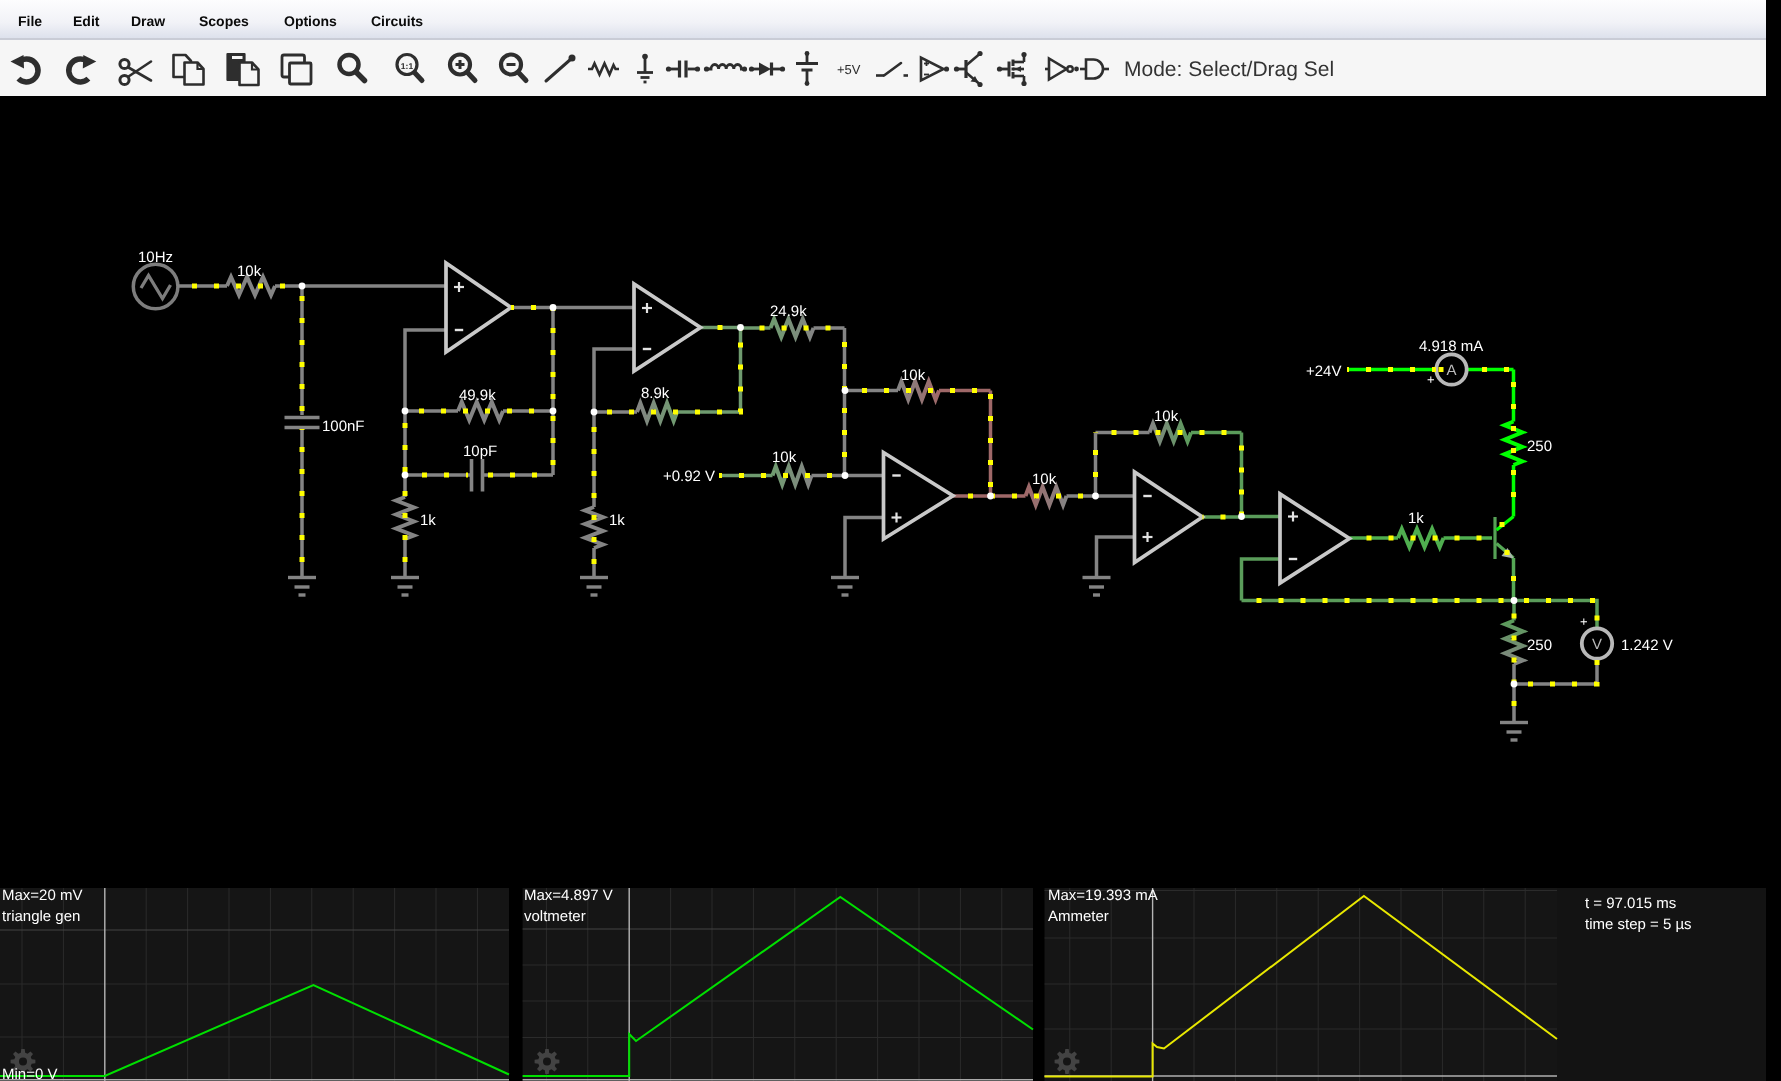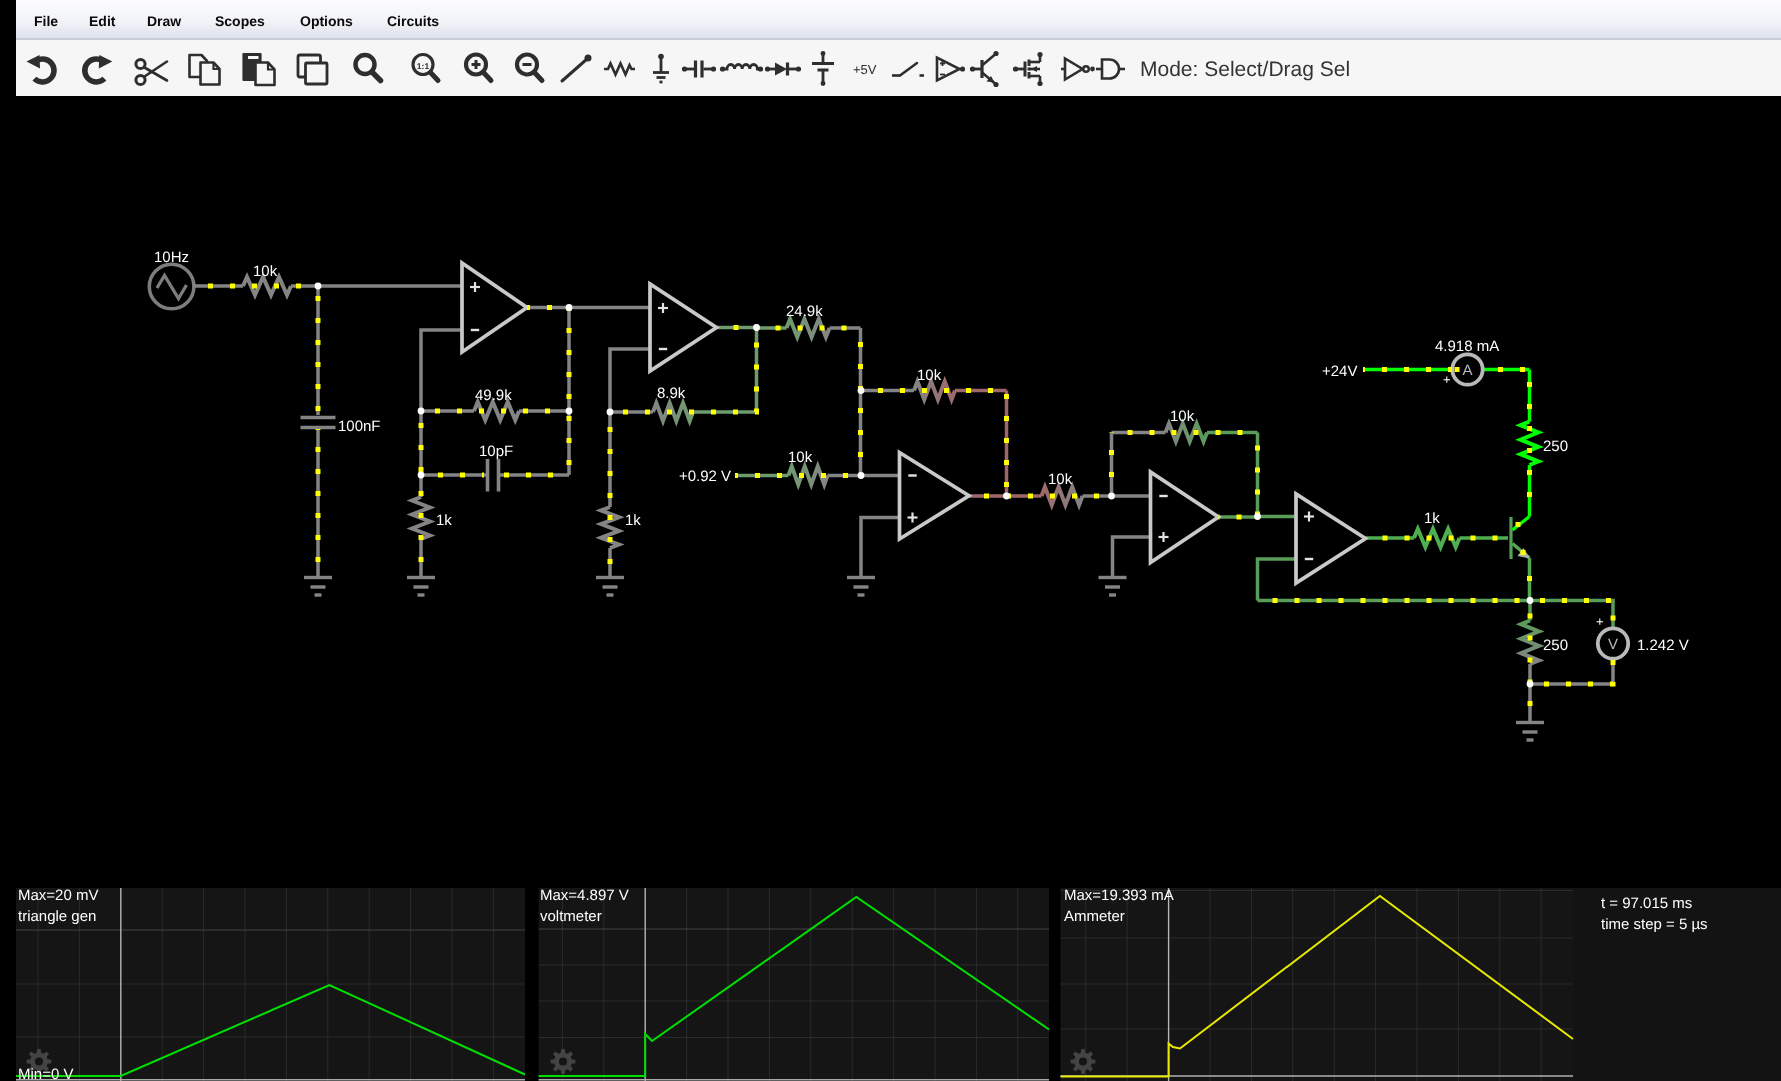--- a/index.html
+++ b/index.html
@@ -1,15 +1,15 @@
 <!DOCTYPE html>
 <html><head><meta charset="utf-8"><title>circuit</title>
 <style>
 html,body{margin:0;padding:0;background:#000;}
-#app{position:relative;width:1766px;height:1081px;overflow:hidden;font-family:"Liberation Sans",sans-serif;will-change:transform;margin-left:16px;}
+#app{position:relative;width:1766px;height:1081px;overflow:hidden;font-family:"Liberation Sans",sans-serif;will-change:transform;}
 </style></head>
 <body>
 <div id="app">
 <svg width="1781" height="1081" viewBox="0 0 1781 1081" text-rendering="geometricPrecision" font-family="&quot;Liberation Sans&quot;, sans-serif">
 <defs>
 <linearGradient id="menugrad" x1="0" y1="0" x2="0" y2="1">
           <stop offset="0" stop-color="#fdfdfe"></stop>
           <stop offset="0.6" stop-color="#f1f2f7"></stop>
           <stop offset="1" stop-color="#dde1ec"></stop>
         </linearGradient>

